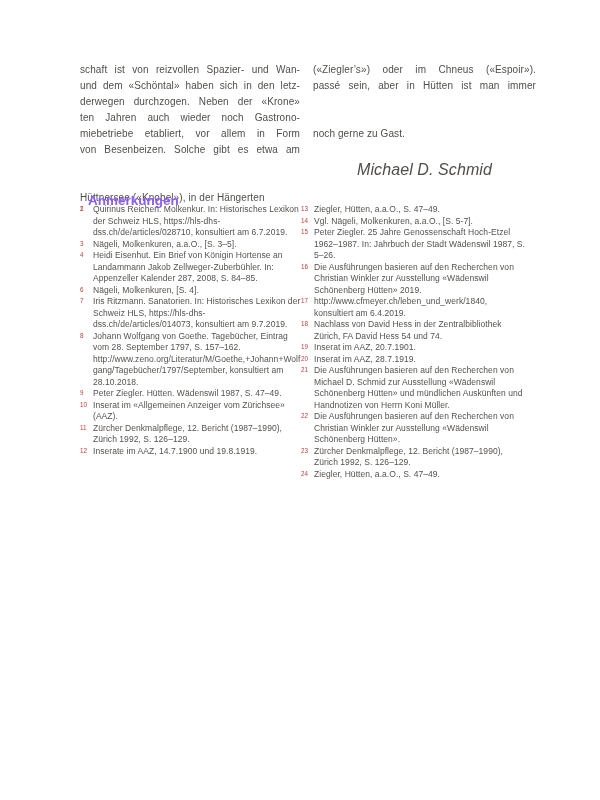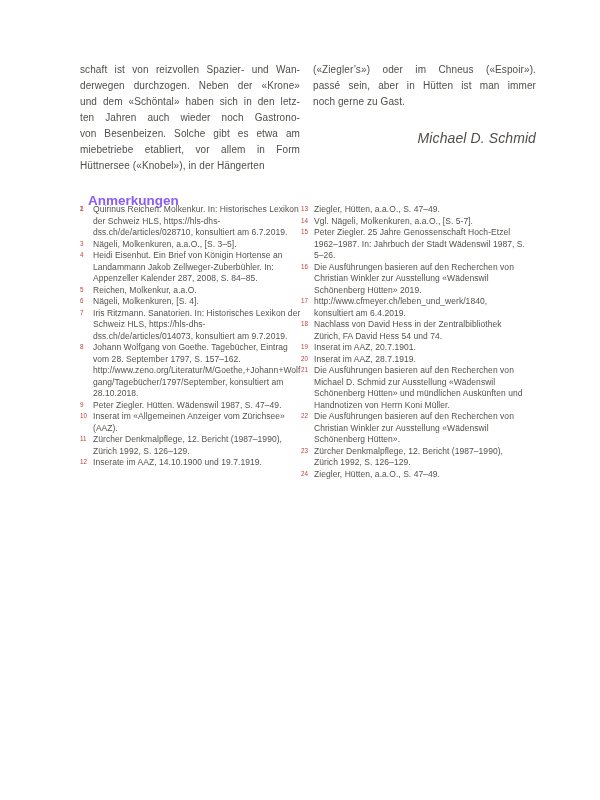--- a/index.html
+++ b/index.html
@@ -28,26 +28,27 @@
   .intro-left  { left: 80px;  width: 220px; }
   .intro-right { left: 313px; width: 223px; }
   .tline {
     text-align: justify;
     text-align-last: justify;
     white-space: normal;
   }
   .tline.last {
     text-align: right;
     text-align-last: left;
+    margin-top: 32px;
   }
   .author {
     margin-top: 20px;
-    text-align: right;
+    text-align: center;
     font-style: italic;
-    font-size: 14px;
+    font-size: 16px;
     color: #514e49;
   }
   
   .notes-heading {
     position: absolute;
     left: 80px;
     top: 184px;
     margin: 8px;
     font-size: 13.5px;
     line-height: 18px;
@@ -85,52 +86,51 @@
     text-align: center;
   }
 </style>
 </head>
 <body>
 
 <div class="page">
 
   <div class="intro-col intro-left" id="intro-left">
       <div class="tline">schaft ist von reizvollen Spazier- und Wan-</div>
+      <div class="tline">und dem «Schöntal» haben sich in den letz-</div>
       <div class="tline">derwegen durchzogen. Neben der «Krone»</div>
-      <div class="tline">und dem «Schöntal» haben sich in den letz-</div>
       <div class="tline">ten Jahren auch wieder noch Gastrono-</div>
+      <div class="tline">miebetriebe etabliert, vor allem in Form</div>
       <div class="tline">von Besenbeizen. Solche gibt es etwa am</div>
-      <div class="tline">miebetriebe etabliert, vor allem in Form</div>
       <div class="tline last">Hüttnersee («Knobel»), in der Hängerten</div>
     </div>
 
   <div class="intro-col intro-right">
     <div id="intro-right">
         <div class="tline">(«Ziegler’s») oder im Chneus («Espoir»).</div>
         <div class="tline">passé sein, aber in Hütten ist man immer</div>
         <div class="tline last">noch gerne zu Gast.</div>
       </div>
     <div class="author">Michael D. Schmid</div>
   </div>
 
   <h2 class="notes-heading">Anmerkungen</h2>
 
   <div class="notes-col notes-left" id="notes-left">
       <div class="note"><span class="nnum">1</span></div>
       <div class="note"><span class="nnum">2</span><span>Quirinus Reichen. Molkenkur. In: Historisches Lexikon der Schweiz HLS, https://hls-dhs-dss.ch/de/articles/028710, konsultiert am 6.7.2019.</span></div>
       <div class="note"><span class="nnum">3</span><span>Nägeli, Molkenkuren, a.a.O., [S. 3–5].</span></div>
       <div class="note"><span class="nnum">4</span><span>Heidi Eisenhut. Ein Brief von Königin Hortense an Landammann Jakob Zellweger-Zuberbühler. In: Appenzeller Kalender 287, 2008, S. 84–85.</span></div>
-      <div class="note"><span class="nnum">5</span><span>Reichen, Molkenkur, a.a.O.</span></div>
       <div class="note"><span class="nnum">6</span><span>Nägeli, Molkenkuren, [S. 4].</span></div>
       <div class="note"><span class="nnum">7</span><span>Iris Ritzmann. Sanatorien. In: Historisches Lexikon der Schweiz HLS, https://hls-dhs-dss.ch/de/articles/014073, konsultiert am 9.7.2019.</span></div>
       <div class="note"><span class="nnum">8</span><span>Johann Wolfgang von Goethe. Tagebücher, Eintrag vom 28. September 1797, S. 157–162. http://www.zeno.org/Literatur/M/Goethe,+Johann+Wolfgang/Tagebücher/1797/September, konsultiert am 28.10.2018.</span></div>
       <div class="note"><span class="nnum">9</span><span>Peter Ziegler. Hütten. Wädenswil 1987, S. 47–49.</span></div>
       <div class="note"><span class="nnum">10</span><span>Inserat im «Allgemeinen Anzeiger vom Zürichsee» (AAZ).</span></div>
       <div class="note"><span class="nnum">11</span><span>Zürcher Denkmalpflege, 12. Bericht (1987–1990), Zürich 1992, S. 126–129.</span></div>
-      <div class="note"><span class="nnum">12</span><span>Inserate im AAZ, 14.10.1900 und 19.7.1919.</span></div>
+      <div class="note"><span class="nnum">12</span><span>Inserate im AAZ, 14.7.1900 und 19.8.1919.</span></div>
     </div>
 
   <div class="notes-col notes-right" id="notes-right">
       <div class="note"><span class="nnum">13</span><span>Ziegler, Hütten, a.a.O., S. 47–49.</span></div>
       <div class="note"><span class="nnum">14</span><span>Vgl. Nägeli, Molkenkuren, a.a.O., [S. 5-7].</span></div>
       <div class="note"><span class="nnum">15</span><span>Peter Ziegler. 25 Jahre Genossenschaft Hoch-Etzel 1962–1987. In: Jahrbuch der Stadt Wädenswil 1987, S. 5–26.</span></div>
       <div class="note"><span class="nnum">16</span><span>Die Ausführungen basieren auf den Recherchen von Christian Winkler zur Ausstellung «Wädenswil Schönenberg Hütten» 2019.</span></div>
       <div class="note"><span class="nnum">17</span><span>http://www.cfmeyer.ch/leben_und_werk/1840, konsultiert am 6.4.2019.</span></div>
       <div class="note"><span class="nnum">18</span><span>Nachlass von David Hess in der Zentralbibliothek Zürich, FA David Hess 54 und 74.</span></div>
       <div class="note"><span class="nnum">19</span><span>Inserat im AAZ, 20.7.1901.</span></div>

